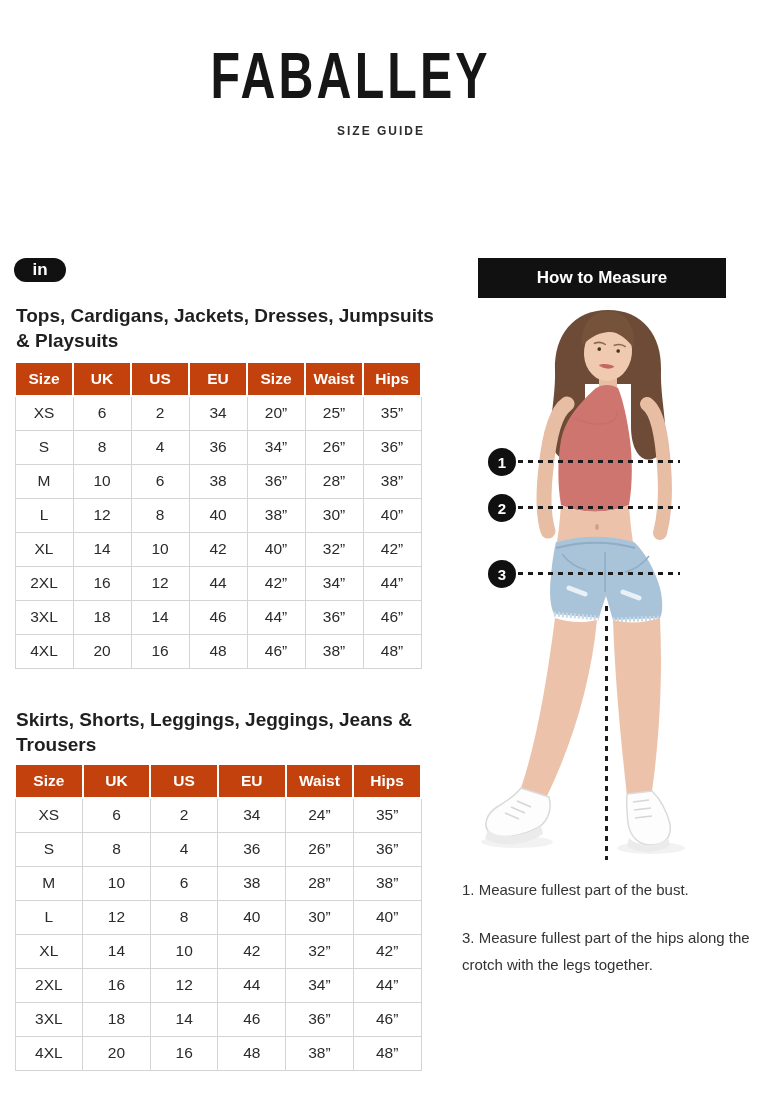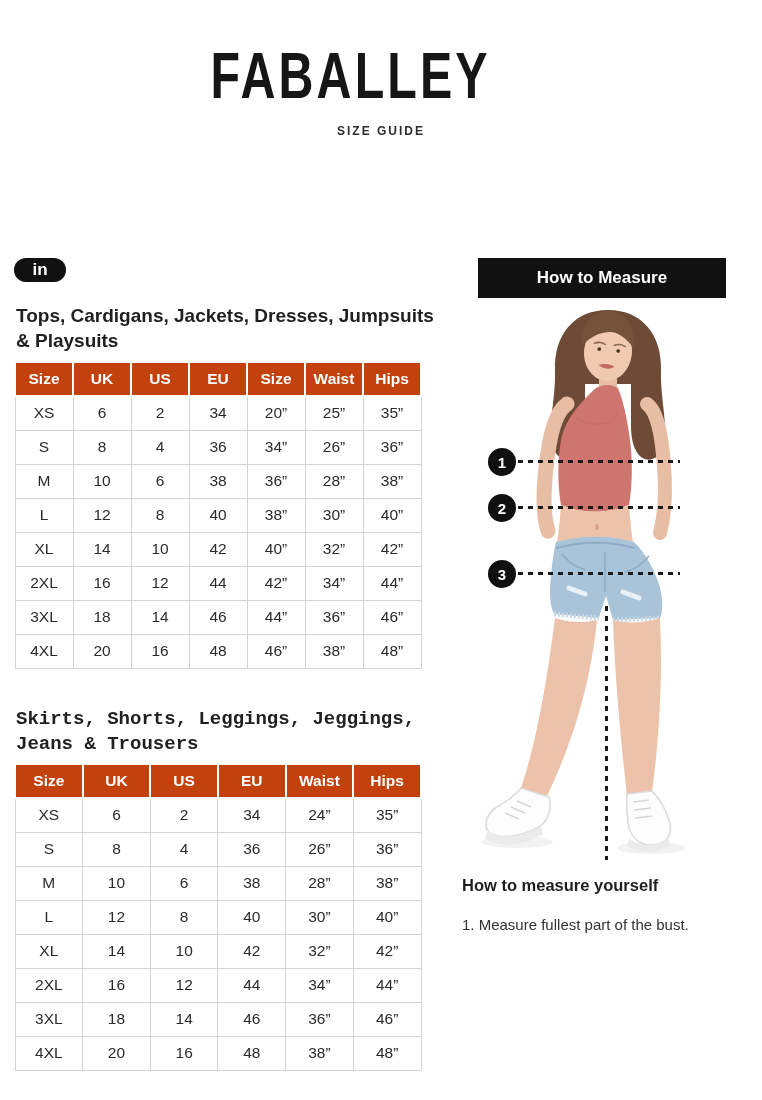--- a/index.html
+++ b/index.html
@@ -16,21 +16,21 @@
   .disclaimer { position:absolute; top:160px; left:71px; width:620px; text-align:center;
                 font-size:15.5px; line-height:25px; color:#3a3a3a; }
 
   
   .unit-badge { position:absolute; left:14px; top:258px; width:52px; height:24px; background:#111;
                 color:#fff; border-radius:16px; font-size:17px; font-weight:700;
                 display:flex; align-items:center; justify-content:center; cursor:pointer; }
   .sec-title { position:absolute; left:16px; width:420px; font-size:19px; font-weight:700;
                line-height:25px; color:#1f1f1f; }
   #sec-title-1 { top:303px; }
-  #sec-title-2 { top:707px;font-family:Liberation Mono, monospace; }
+  #sec-title-2 { top:707px; }
 
   table.size-table { position:absolute; left:14px; width:408px; border-collapse:collapse;
                      table-layout:fixed; font-size:15.5px; }
   #table-0 { top:361px; }
   #table-1 { top:763px; }
   table.size-table th { background:#c2410c; color:#fff; font-weight:600; font-size:15.5px;
                         height:34px; border:2px solid #fff; text-align:center; }
   table.size-table td { border:1px solid #d4d4d4; height:34px; text-align:center; color:#2b2b2b; background:#fff; }
 
   
@@ -306,17 +306,17 @@
     <div class="marker" id="marker-1">1</div>
     <div class="marker" id="marker-2">2</div>
     <div class="marker" id="marker-3">3</div>
     <div class="hline" id="line-1"></div>
     <div class="hline" id="line-2"></div>
     <div class="hline" id="line-3"></div>
     <div class="vline"></div>
   </div>
 
   <div class="instructions">
-    <h3>How to measure yourself</h3>
     <p>1. Measure fullest part of the bust.</p>
+    <p>3. Measure fullest part of the hips along the crotch with the legs together.</p>
   </div>
 
 </div>
 
 </body></html>

